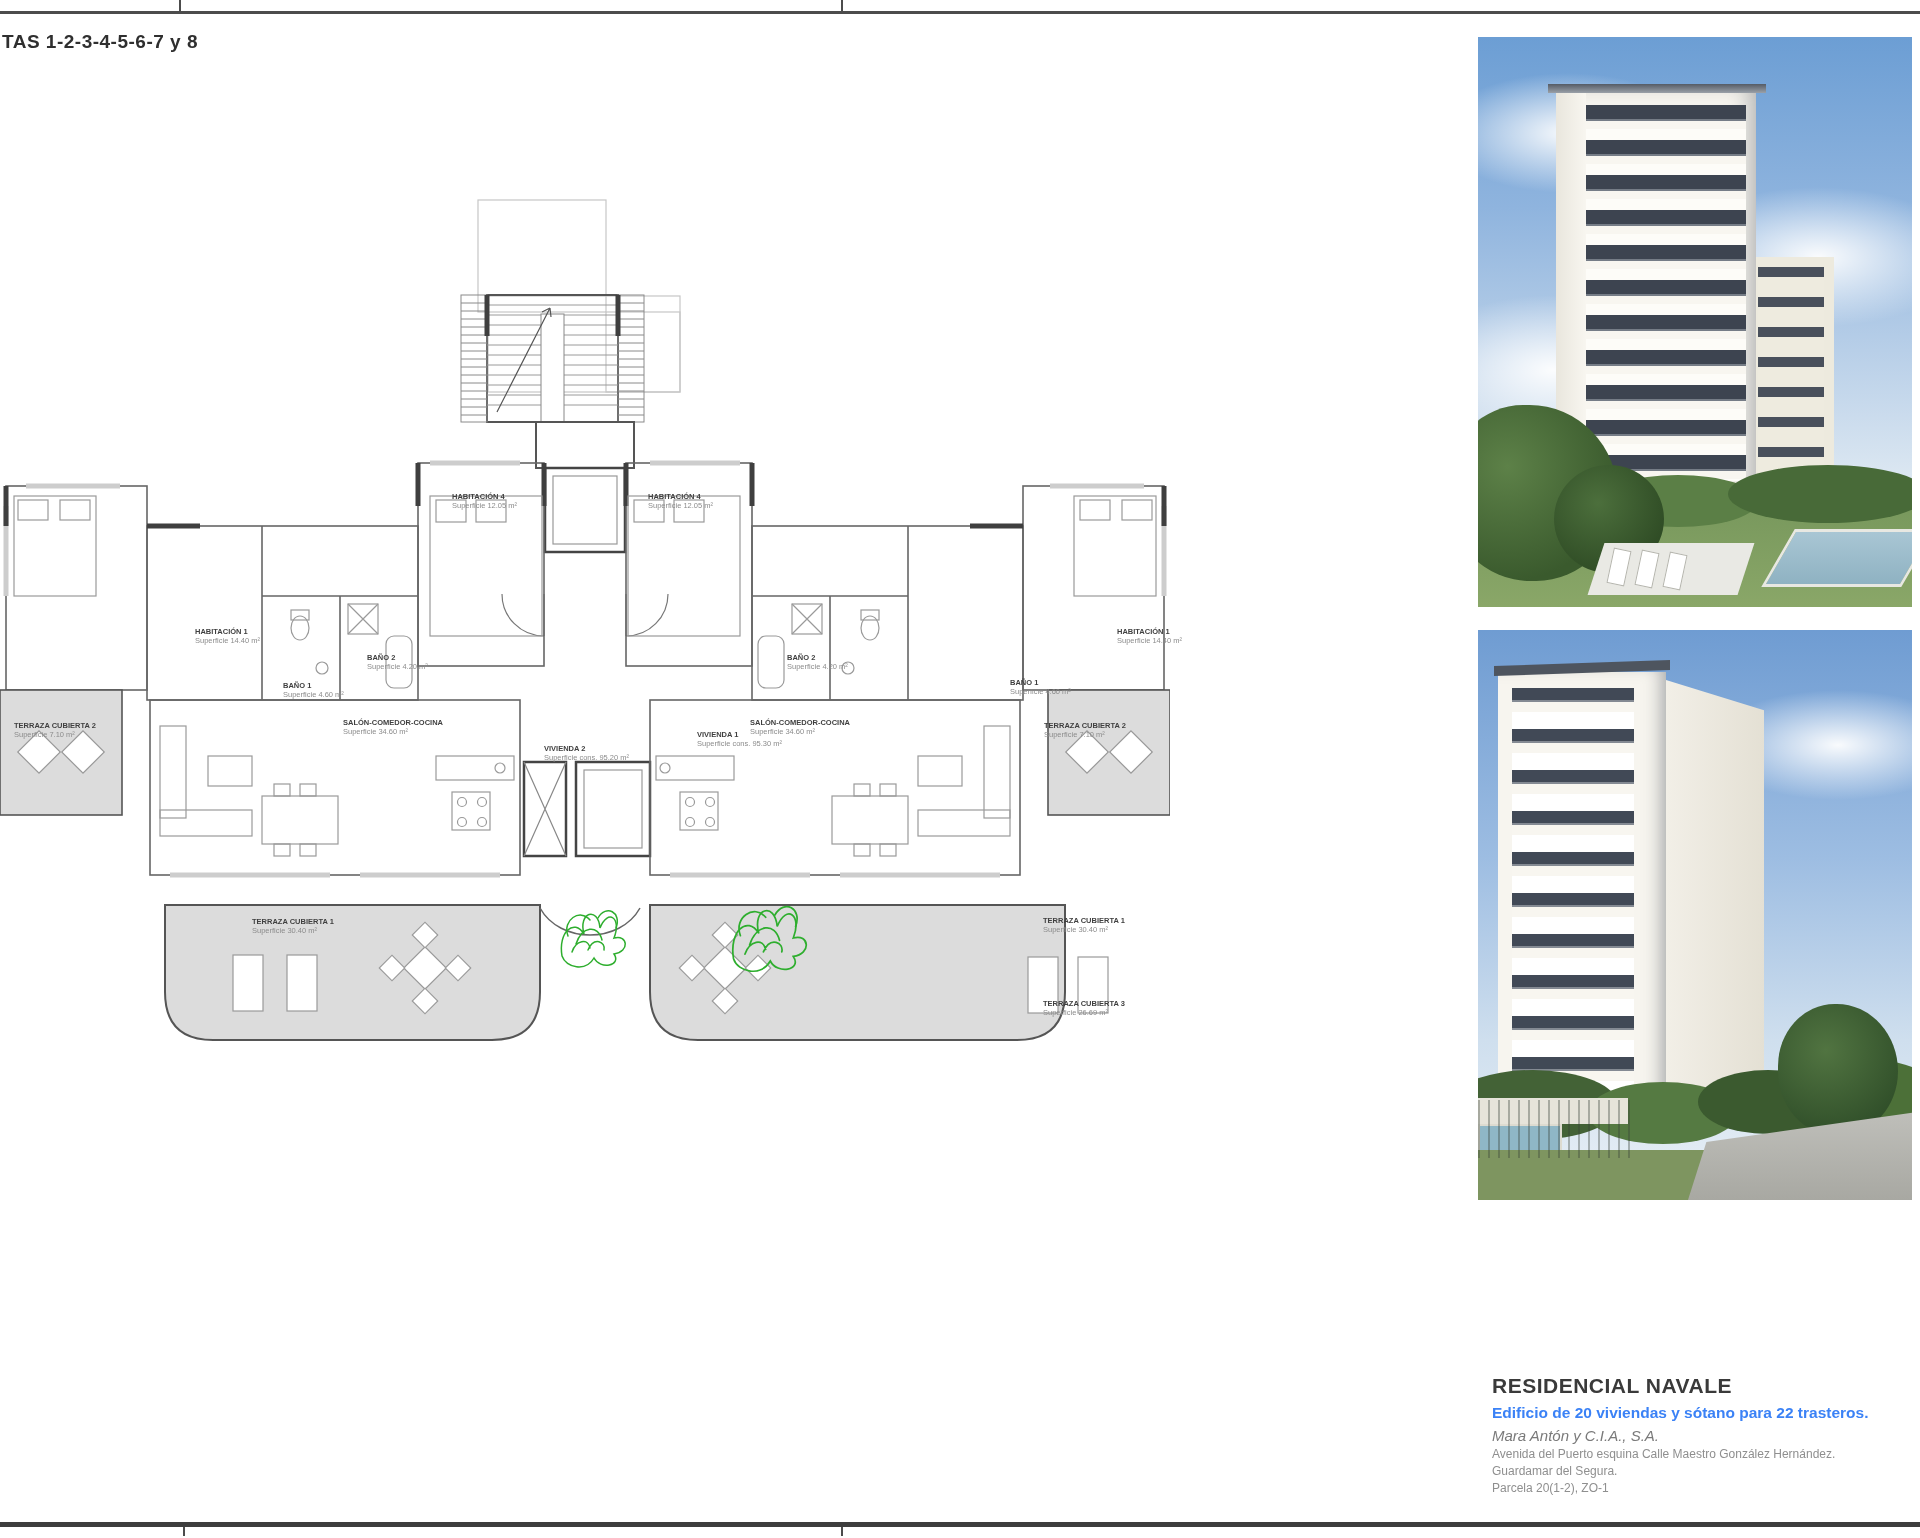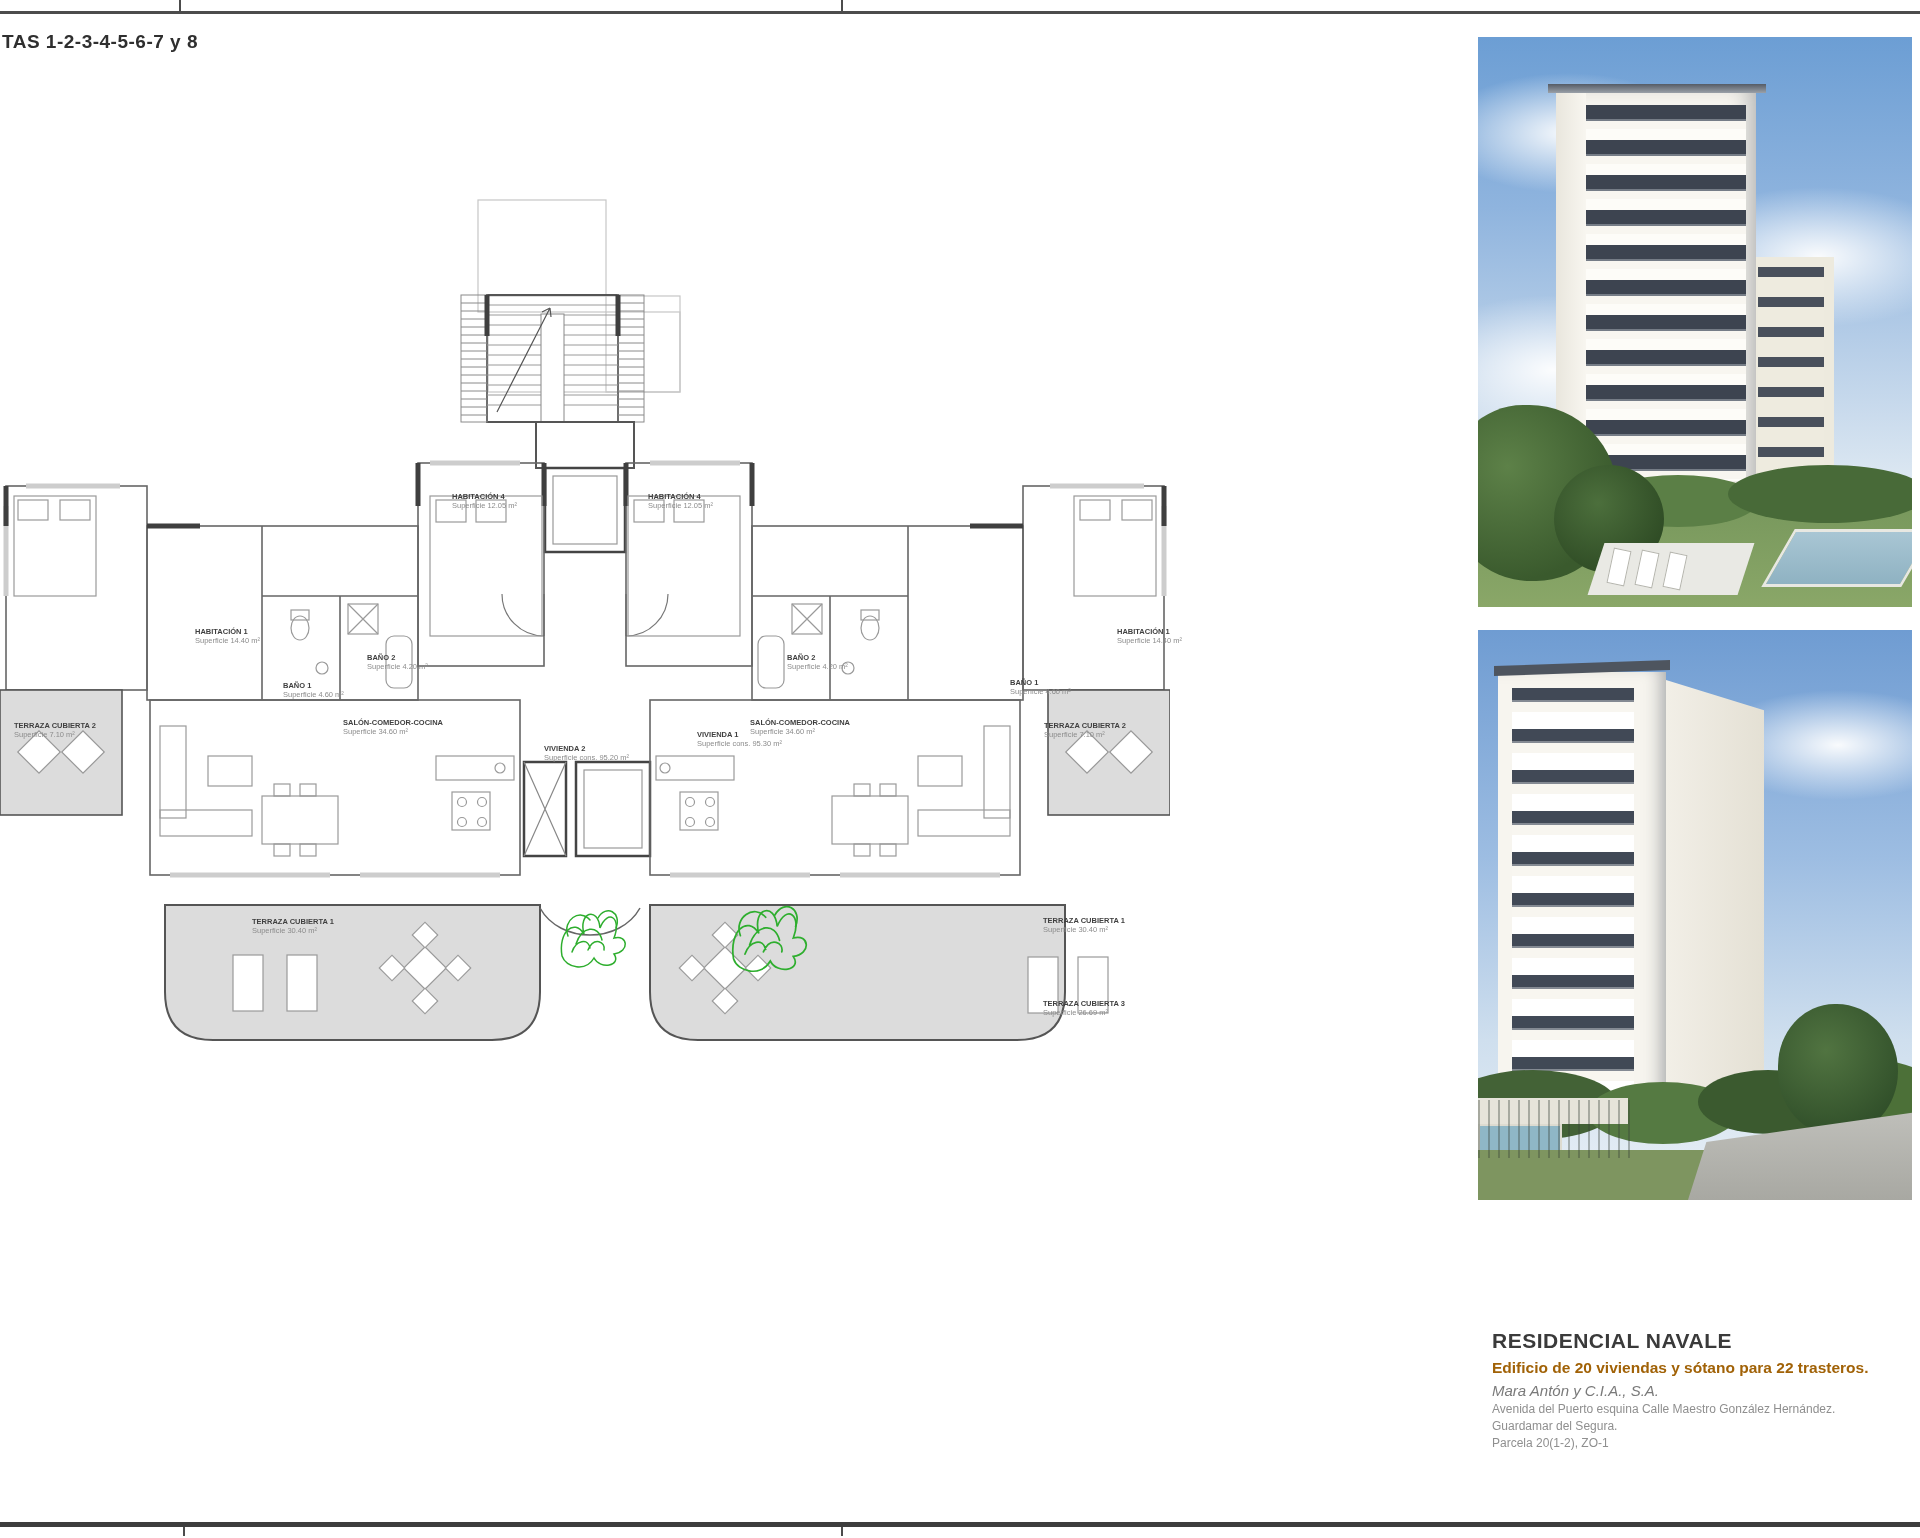--- a/index.html
+++ b/index.html
@@ -78,23 +78,23 @@
   .p2-tree { left:300px; top:374px; width:120px; height:132px; border-radius:48% 52% 50% 50%;
       background:radial-gradient(circle at 40% 35%, #517441, #31502a 75%); }
   .p2-wall { left:0; top:468px; width:150px; height:26px; background:#e6e4da; }
   .p2-pool { left:0; top:494px; width:80px; height:40px; background:#8fb7c6; border:2px solid #dddbd0; }
   .p2-ground { left:0; top:520px; width:250px; height:50px; background:#7e9560; }
   .p2-road { left:210px; top:470px; width:230px; height:100px;
       background:linear-gradient(180deg,#c2c2bd,#a8a8a2); clip-path:polygon(8% 42%,100% 12%,100% 100%,0 100%); }
   .p2-fence { left:0; top:470px; width:160px; height:58px; opacity:.45;
       background:repeating-linear-gradient(90deg, rgba(55,65,55,.8) 0 2px, transparent 2px 10px); }
   
-  .project-block { position:absolute; left:1492px; top:1329px; width:420px; color:#8a8a8a; }
+  .project-block { position:absolute; left:1492px; top:1374px; width:420px; color:#8a8a8a; }
   .p-name { font-size:21px; font-weight:bold; color:#3a3a3a; letter-spacing:.5px; }
-  .p-desc { font-size:15.5px; font-weight:bold; color:#a16207; margin-top:6px; }
+  .p-desc { font-size:15.5px; font-weight:bold; color:#3b82f6; margin-top:6px; }
   .p-dev  { font-size:15px; color:#7a7a7a; margin-top:5px;font-style:italic; }
   .p-addr { font-size:12px; color:#8f8f8f; margin-top:3px; }
 </style>
 </head>
 <body>
 
 <div class="top-rule"></div>
 <div class="tick tick-t1"></div>
 <div class="tick tick-t2"></div>
 <div class="sheet-title">TAS 1-2-3-4-5-6-7 y 8</div>

